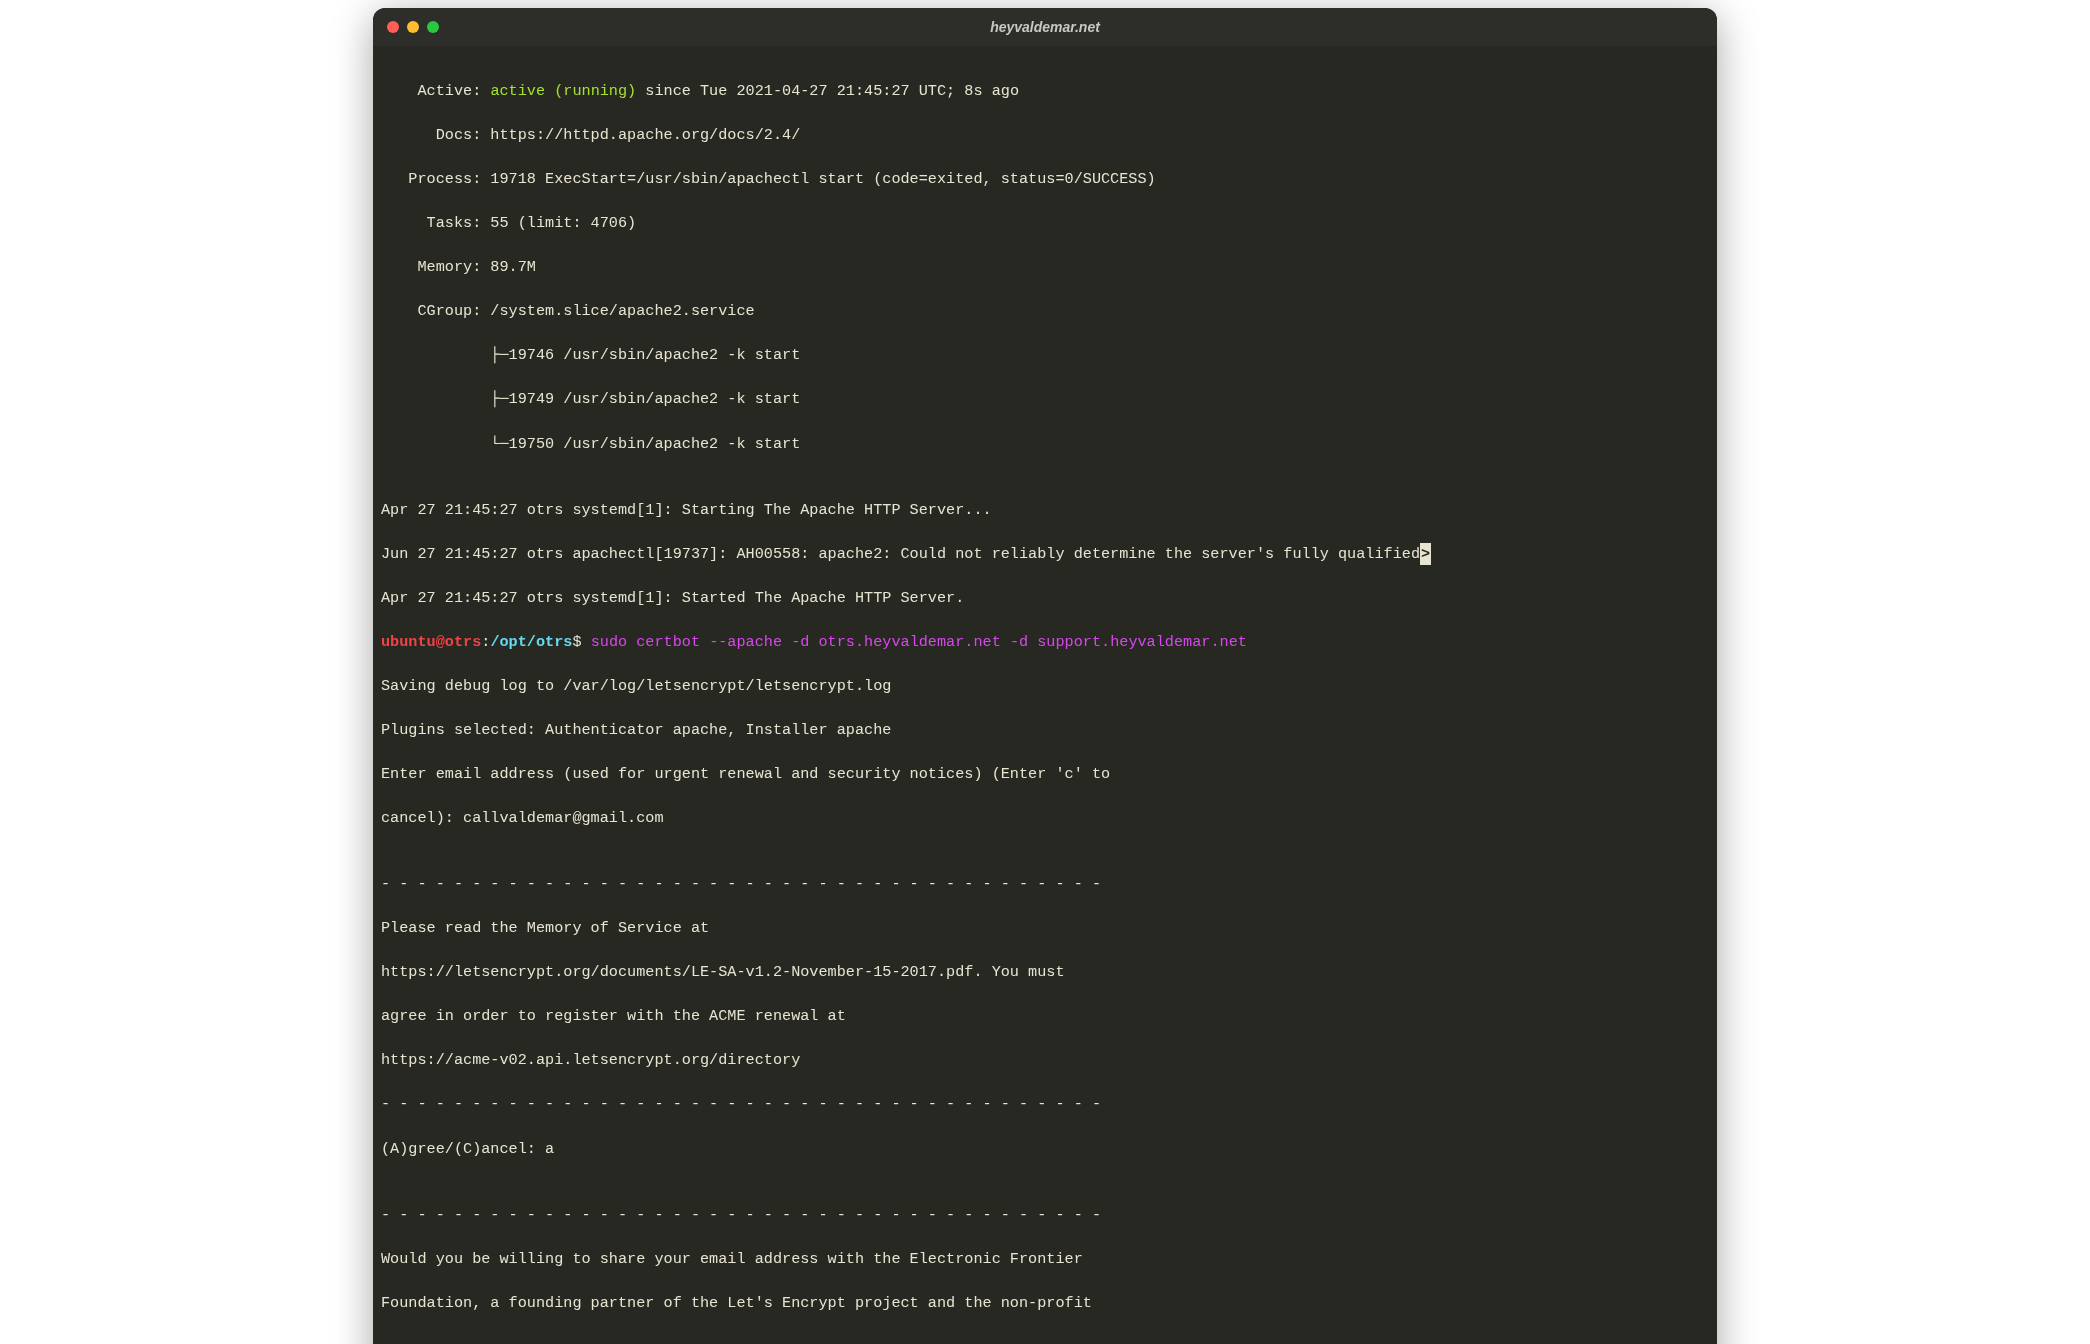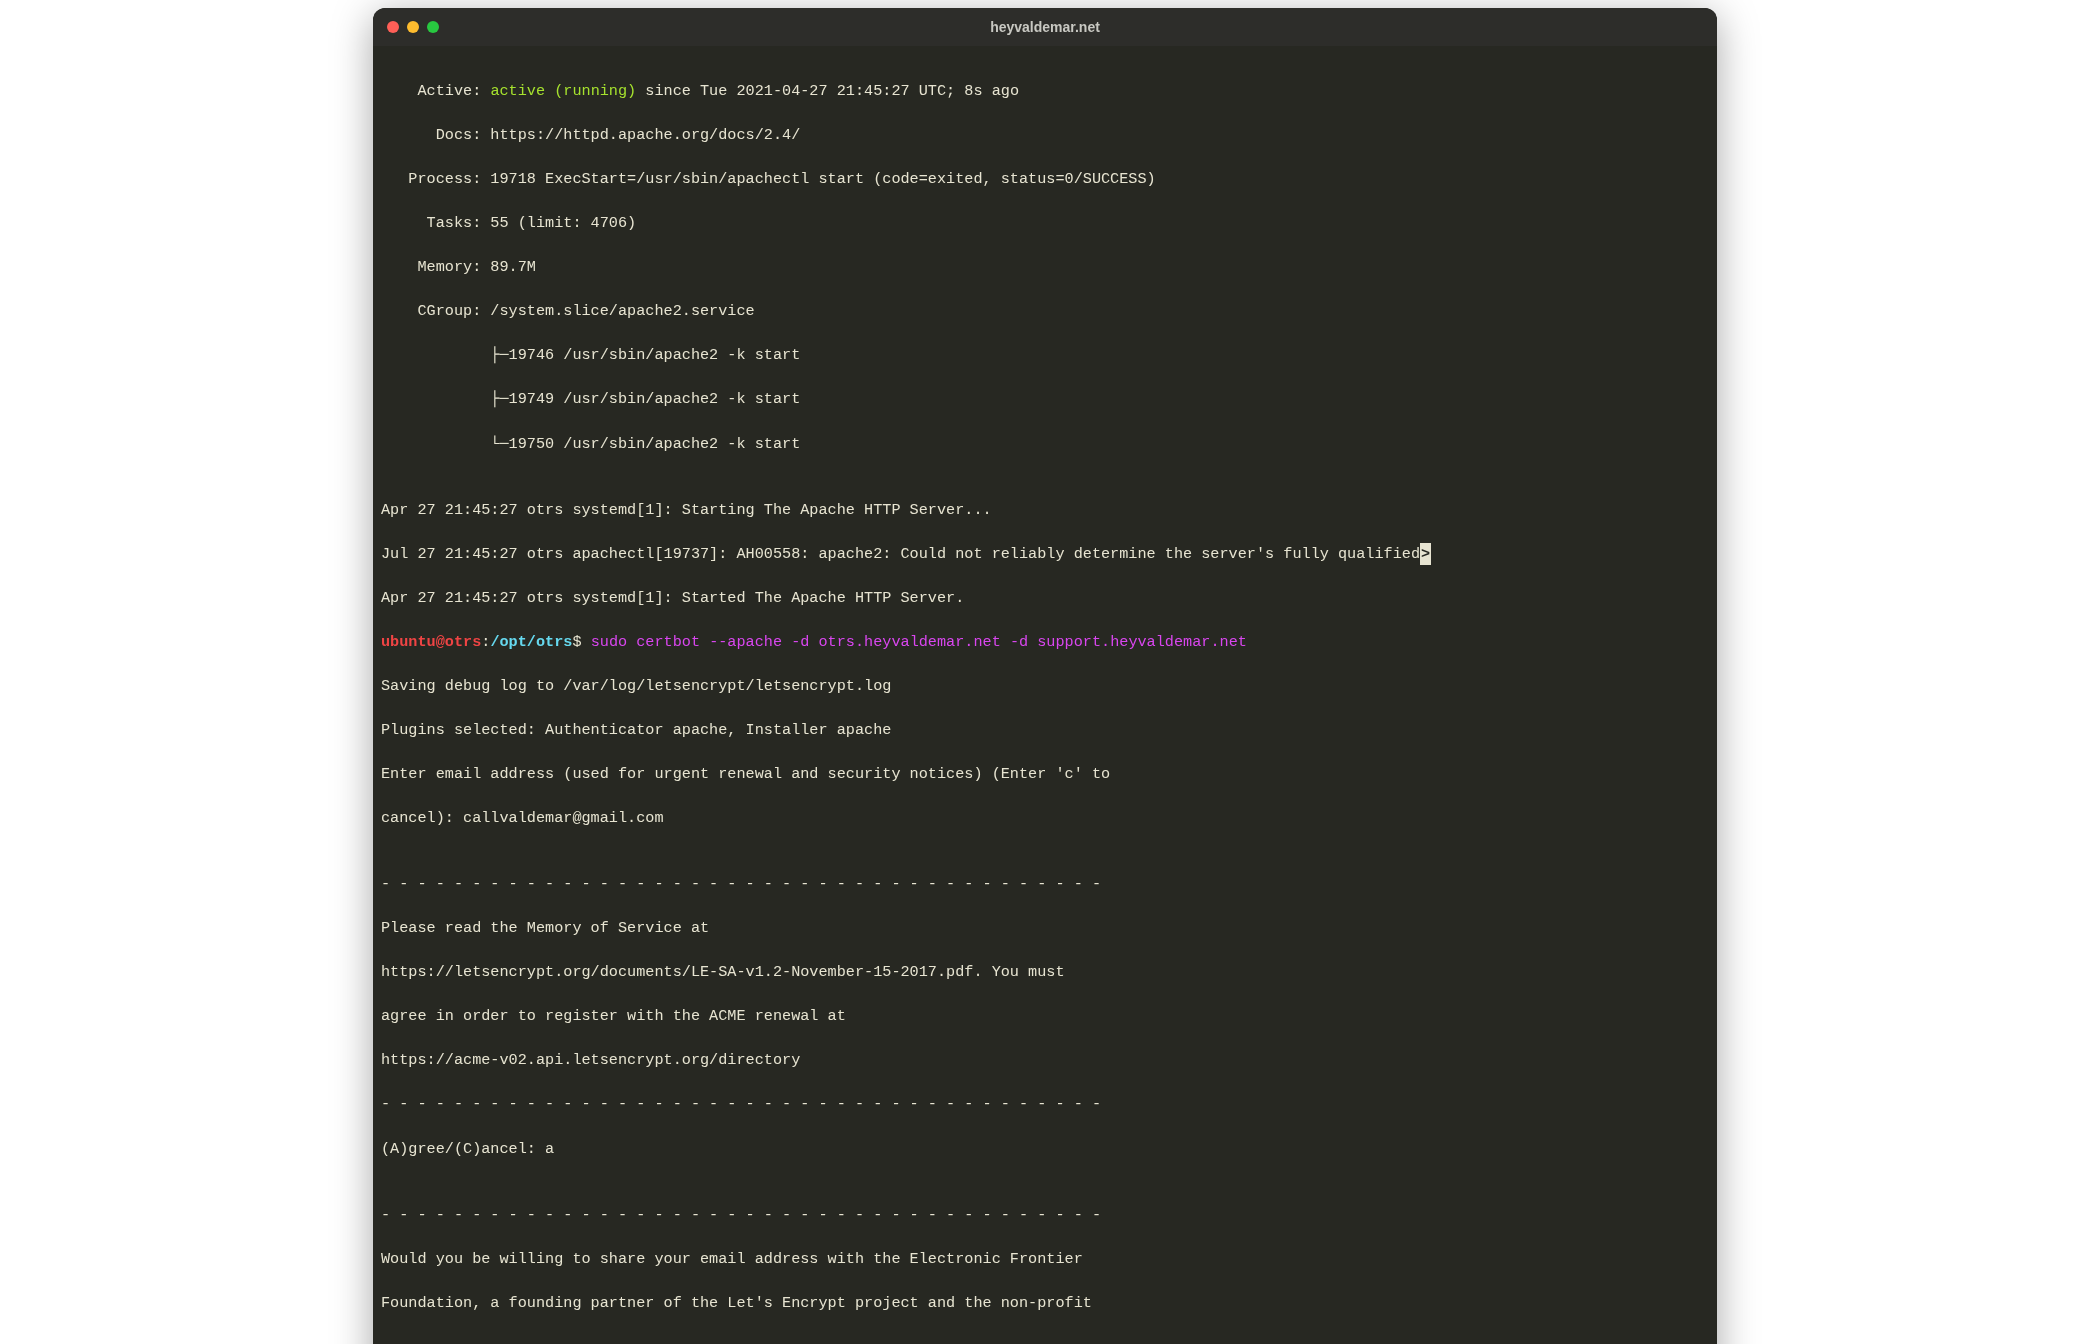--- a/index.html
+++ b/index.html
@@ -19,20 +19,21 @@
     box-shadow: 0 8px 40px rgba(0,0,0,0.35);
   }
   .titlebar {
     height: 38px;
     background: #2d2d2a;
     display: flex;
     align-items: center;
     position: relative;
     border-top-left-radius: 12px;
     border-top-right-radius: 12px;
+    font-style: italic;
   }
   .traffic-lights {
     display: flex;
     gap: 8px;
     margin-left: 14px;
   }
   .tl {
     width: 12px;
     height: 12px;
     border-radius: 50%;
@@ -92,21 +93,21 @@
 <span class="line">      Docs: https://httpd.apache.org/docs/2.4/</span>
 <span class="line">   Process: 19718 ExecStart=/usr/sbin/apachectl start (code=exited, status=0/SUCCESS)</span>
 <span class="line">     Tasks: 55 (limit: 4706)</span>
 <span class="line">    Memory: 89.7M</span>
 <span class="line">    CGroup: /system.slice/apache2.service</span>
 <span class="line">            ├─19746 /usr/sbin/apache2 -k start</span>
 <span class="line">            ├─19749 /usr/sbin/apache2 -k start</span>
 <span class="line">            └─19750 /usr/sbin/apache2 -k start</span>
 <span class="line"></span>
 <span class="line">Apr 27 21:45:27 otrs systemd[1]: Starting The Apache HTTP Server...</span>
-<span class="line"><span>Jul 27 21:45:27 otrs apachectl[19737]: AH00558: apache2: Could not reliably determine the server's fully qualified</span><span class="arrow-box">&gt;</span></span>
+<span class="line"><span>Jun 27 21:45:27 otrs apachectl[19737]: AH00558: apache2: Could not reliably determine the server's fully qualified</span><span class="arrow-box">&gt;</span></span>
 <span class="line">Apr 27 21:45:27 otrs systemd[1]: Started The Apache HTTP Server.</span>
 <span class="line"><span class="prompt-user">ubuntu@otrs</span><span class="dim">:</span><span class="prompt-path">/opt/otrs</span><span class="prompt-dollar">$ </span><span class="cmd">sudo certbot --apache -d otrs.heyvaldemar.net -d support.heyvaldemar.net</span></span>
 <span class="line">Saving debug log to /var/log/letsencrypt/letsencrypt.log</span>
 <span class="line">Plugins selected: Authenticator apache, Installer apache</span>
 <span class="line">Enter email address (used for urgent renewal and security notices) (Enter 'c' to</span>
 <span class="line">cancel): callvaldemar@gmail.com</span>
 <span class="line"></span>
 <span class="line">- - - - - - - - - - - - - - - - - - - - - - - - - - - - - - - - - - - - - - - -</span>
 <span class="line">Please read the Memory of Service at</span>
 <span class="line">https://letsencrypt.org/documents/LE-SA-v1.2-November-15-2017.pdf. You must</span>

